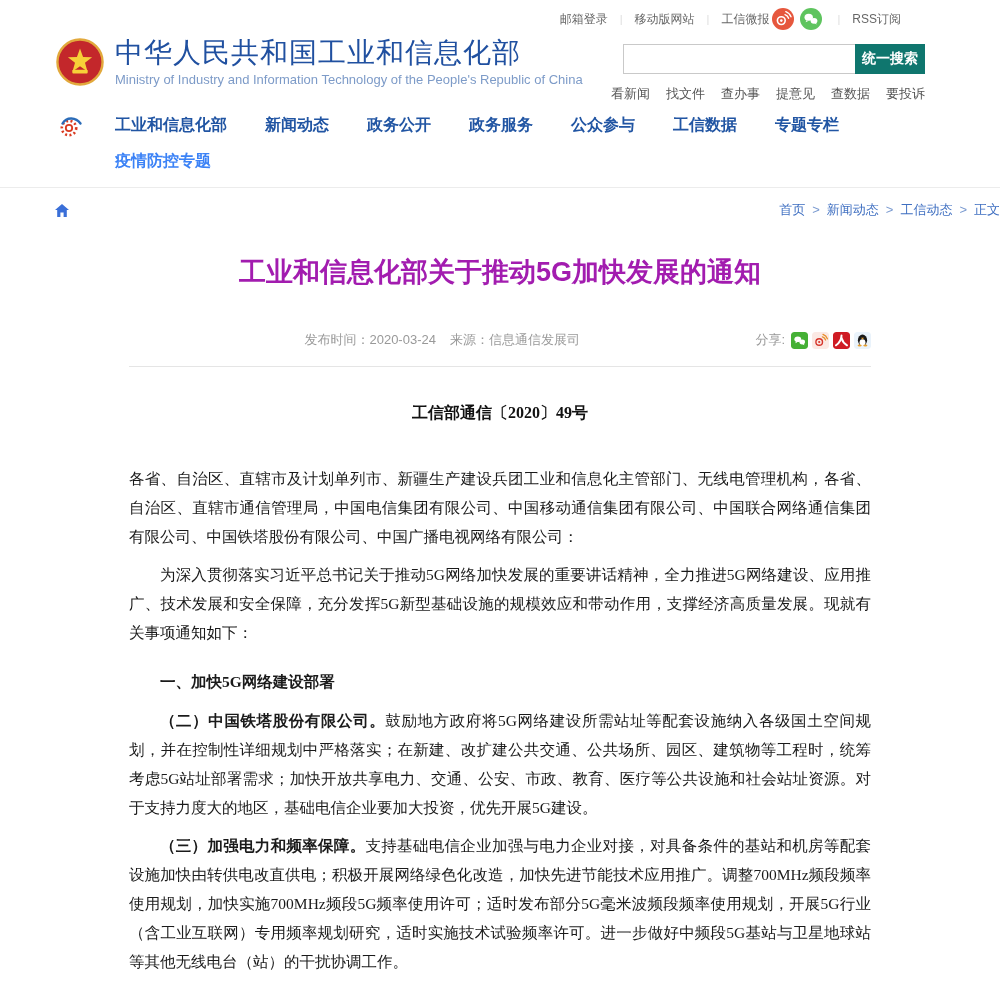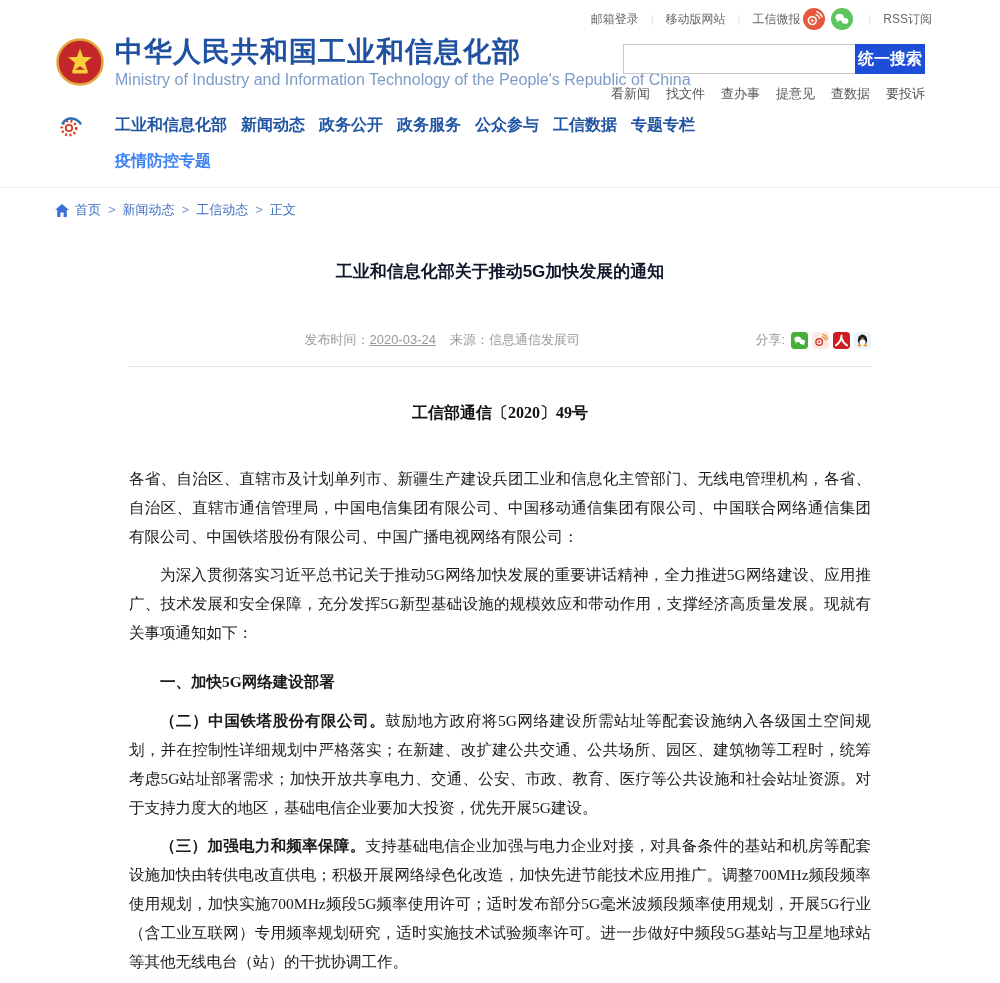--- a/index.html
+++ b/index.html
@@ -1,60 +1,60 @@
 <!DOCTYPE html>
 <html><head>
 <meta charset="utf-8">
 <style>
   * { margin:0; padding:0; box-sizing:border-box; }
   html,body { background:#fff; }
   body { font-family:"Liberation Sans","DejaVu Sans",sans-serif; color:#333; }
   .page { position:relative; width:1000px; height:983px; margin:0 auto; background:#fff; overflow:hidden; }
 
   
-  .topbar { height:38px; display:flex; align-items:center; justify-content:flex-end; padding-right:68px; font-size:12px; color:#666; }
+  .topbar { height:38px; display:flex; align-items:center; justify-content:flex-end; padding-right:99px; font-size:12px; color:#666; }
   .topbar a { color:#666; text-decoration:none; cursor:pointer; }
   .tb-sep { color:#ddd; margin:0 12px; font-size:11px; }
   .round-icon { width:22px; height:22px; display:inline-flex; margin:0 3px; vertical-align:middle; }
 
   
   .header { position:relative; height:66px; }
   .brand { position:absolute; left:55px; top:-4px; display:flex; align-items:center; }
   .emblem { width:50px; height:56px; display:flex; align-items:center; justify-content:center; }
   .brand-text { margin-left:10px; }
-  .site-title { font-size:28px; font-weight:bold; color:#2050a0; letter-spacing:1px; line-height:32px; }
-  .site-subtitle { font-size:16px; color:#7d9bc8; margin-top:3px; }
+  .site-title { font-size:28px; font-weight:normal; color:#2050a0; letter-spacing:1px; line-height:32px; }
+  .site-subtitle { font-size:13px; color:#7d9bc8; margin-top:3px; }
   .search-area { position:absolute; right:75px; top:6px; width:320px; }
   .search-row { display:flex; margin-left:18px; }
   .search-input { flex:1; height:30px; border:1px solid #c9c9c9; border-right:none; outline:none; padding:0 8px; font-size:13px; }
-  .search-btn { width:70px; height:30px; background:#1d4ed8; color:#fff; font-weight:bold; font-size:16px; border:none; cursor:pointer; font-family:inherit; }
+  .search-btn { width:70px; height:30px; background:#0f766e; color:#fff; font-weight:bold; font-size:14px; border:none; cursor:pointer; font-family:inherit; }
   .quick-links { display:flex; justify-content:space-between; margin-top:11px; padding-left:6px; font-size:13px; color:#555; }
   .quick-links a { color:#555; text-decoration:none; cursor:pointer; }
 
   
   .nav { position:relative; padding:8px 0 14px 57px; border-bottom:1px solid #ececec; }
   .nav-logo { position:absolute; left:57px; top:10px; width:26px; height:26px; }
   .nav-rows { margin-left:58px; }
-  .nav-row { display:flex; gap:14px; }
+  .nav-row { display:flex; gap:38px; }
   .nav-item { font-size:16px; font-weight:bold; color:#2155a3; text-decoration:none; cursor:pointer; line-height:26px; }
   .nav-row2 { margin-top:11px; }
   .nav-special { font-size:16px; font-weight:bold; color:#3b82f6; text-decoration:none; cursor:pointer; line-height:24px; }
 
   
-  .breadcrumb-bar { display:flex; align-items:center; padding:13px 0 12px 55px; font-size:13px; }
+  .breadcrumb-bar { display:flex; align-items:center; padding:13px 0 12px 55px; font-size:13px;justify-content:space-between; }
   .home-icon { width:14px; height:13px; margin-right:6px; display:inline-flex; }
   .bc-item { color:#3f6fc1; text-decoration:none; cursor:pointer; }
   .bc-sep { color:#7a9ad0; margin:0 7px; }
 
   
   .article { width:742px; margin:26px auto 0; }
-  .article-title { font-size:17px; font-weight:bold; color:#0f172a; text-align:center; line-height:30px; margin:18px 0 44px; font-family:"Liberation Sans","DejaVu Sans",sans-serif; }
+  .article-title { font-size:27px; font-weight:bold; color:#a21caf; text-align:center; line-height:30px; margin:18px 0 44px; font-family:"Liberation Sans","DejaVu Sans",sans-serif; }
   .meta-row { display:flex; align-items:center; font-size:13px; color:#999; }
   .meta-center { flex:1; text-align:center; }
-  .meta-date { margin-right:14px;text-decoration:underline; }
+  .meta-date { margin-right:14px; }
   .share { display:flex; align-items:center; gap:4px; }
   .share-label { margin-right:2px; }
   .share-icon { width:17px; height:17px; border-radius:3px; display:inline-flex; overflow:hidden; cursor:pointer; }
   .article-divider { border:none; border-top:1px solid #e5e5e5; margin:17px 0 0; }
   .doc-number { text-align:center; font-family:"Liberation Serif","DejaVu Serif",serif; font-weight:bold; font-size:16px; color:#111; margin:36px 0 40px; }
   .article-body { font-family:"Liberation Serif","DejaVu Serif",serif; font-size:15.5px; color:#1a1a1a; line-height:29px; text-align:justify; }
   .para { margin:0 0 9px; }
   .para.indent, .para.item, .para.heading { text-indent:2em; }
   .para.heading { font-weight:bold; margin:20px 0 10px; }
   .para b { font-weight:bold; }

